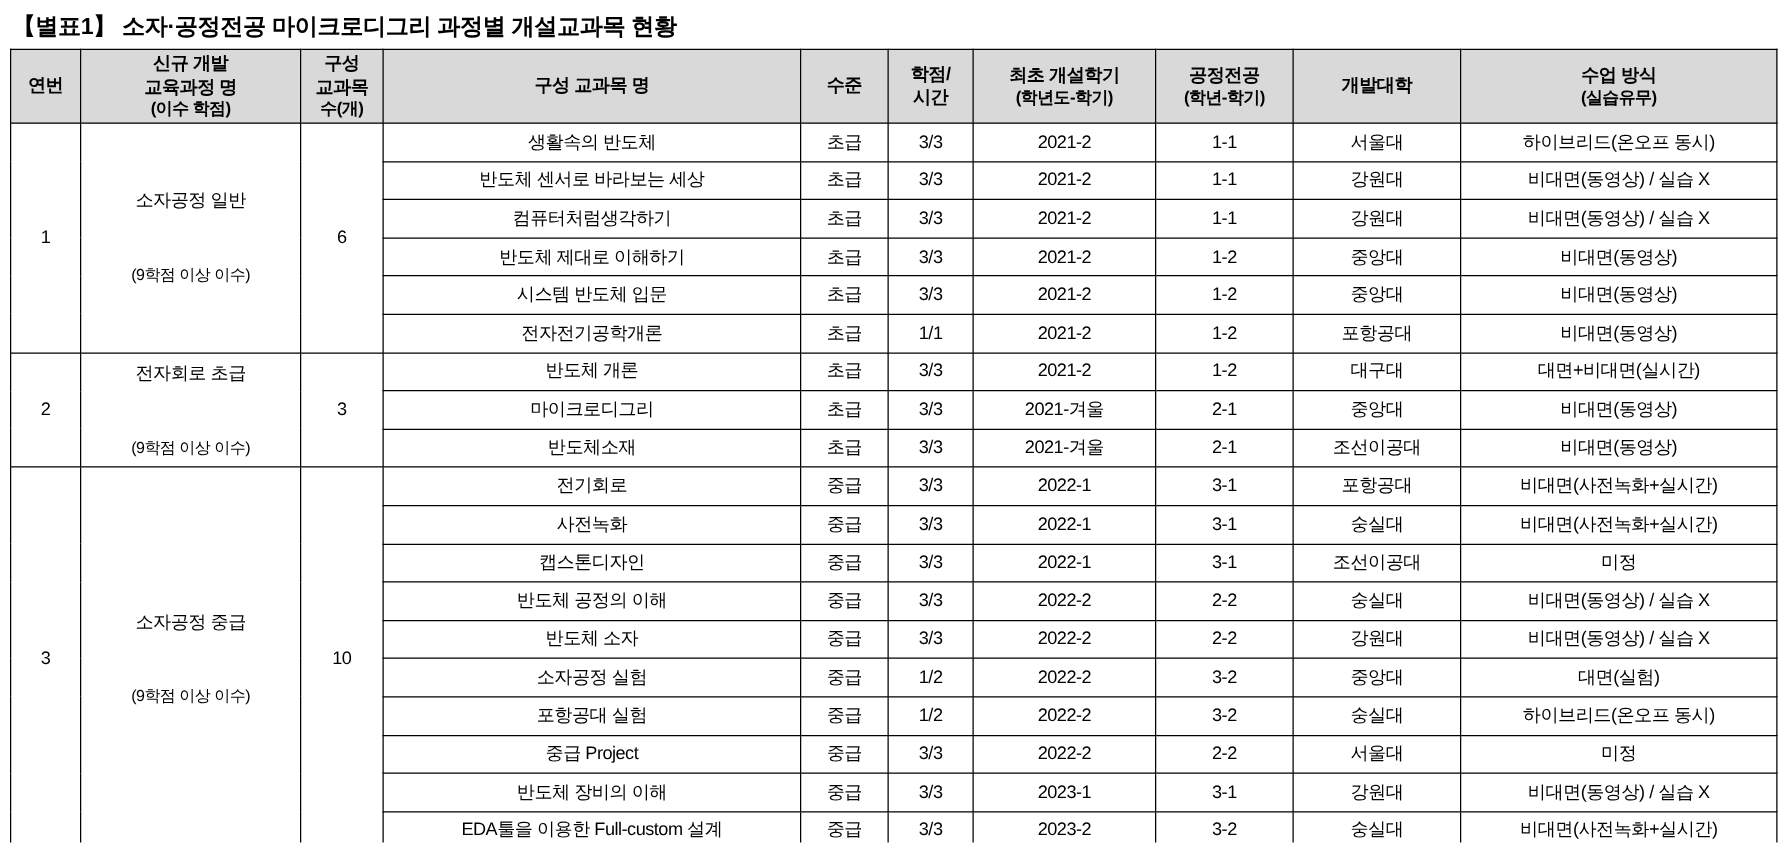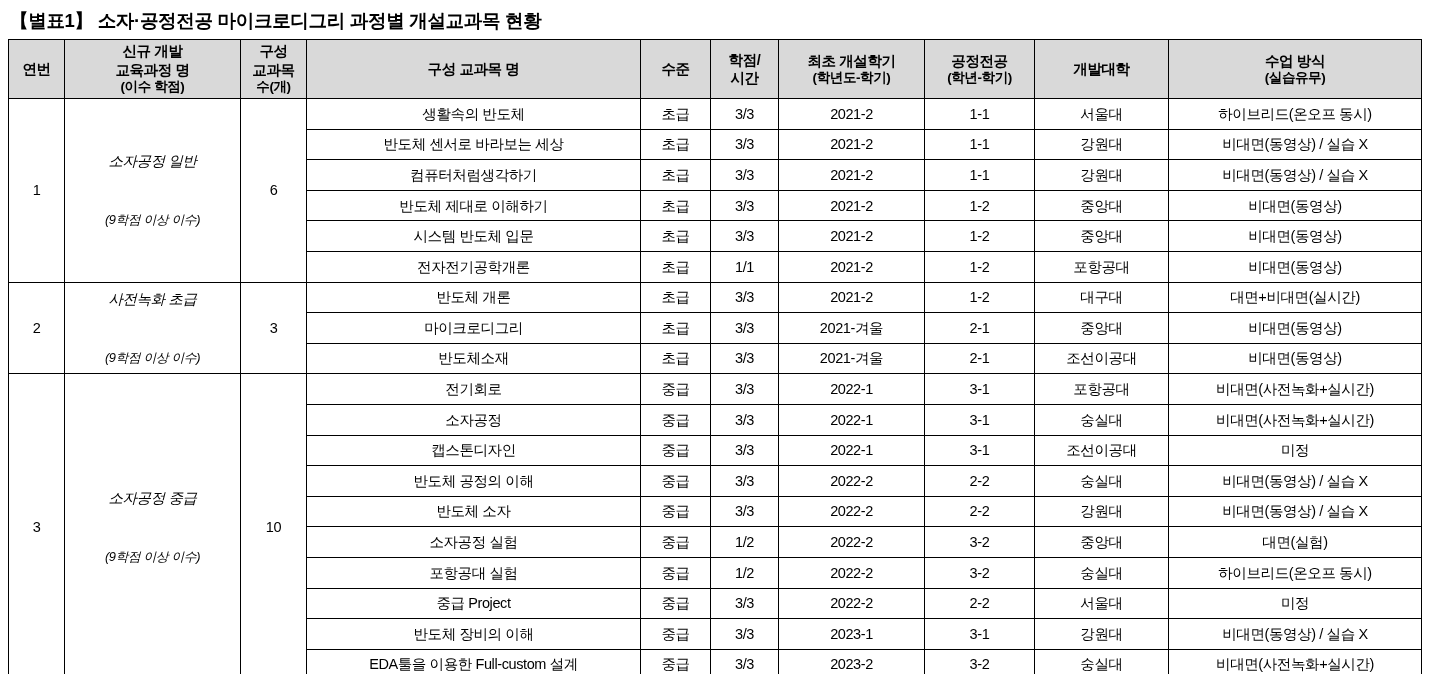--- a/index.html
+++ b/index.html
@@ -59,21 +59,20 @@
   }
   tbody td {
     height: 27.6px;
   }
   td.group-no {
     font-size: 15px;
   }
   td.group-name {
     font-size: 15px;
     line-height: 1.3;
-    font-style: italic;
   }
   td.group-name .credits {
     display: block;
     font-size: 12.8px;
     margin-top: 42px;
   }
   td.group-count {
     font-size: 15px;
   }
   td.subject {
@@ -206,21 +205,21 @@
           <td class="subject">전자전기공학개론</td>
           <td>초급</td>
           <td>1/1</td>
           <td>2021-2</td>
           <td>1-2</td>
           <td>포항공대</td>
           <td>비대면(동영상)</td>
         </tr>
         <tr>
           <td class="group-no" rowspan="3">2</td>
-          <td class="group-name" rowspan="3"><span>사전녹화 초급</span><span class="credits">(9학점 이상 이수)</span></td>
+          <td class="group-name" rowspan="3"><span>전자회로 초급</span><span class="credits">(9학점 이상 이수)</span></td>
           <td class="group-count" rowspan="3">3</td>
           <td class="subject">반도체 개론</td>
           <td>초급</td>
           <td>3/3</td>
           <td>2021-2</td>
           <td>1-2</td>
           <td>대구대</td>
           <td>대면+비대면(실시간)</td>
         </tr>
         <tr>
@@ -247,21 +246,21 @@
           <td class="group-count" rowspan="10">10</td>
           <td class="subject">전기회로</td>
           <td>중급</td>
           <td>3/3</td>
           <td>2022-1</td>
           <td>3-1</td>
           <td>포항공대</td>
           <td>비대면(사전녹화+실시간)</td>
         </tr>
         <tr>
-          <td class="subject">소자공정</td>
+          <td class="subject">사전녹화</td>
           <td>중급</td>
           <td>3/3</td>
           <td>2022-1</td>
           <td>3-1</td>
           <td>숭실대</td>
           <td>비대면(사전녹화+실시간)</td>
         </tr>
         <tr>
           <td class="subject">캡스톤디자인</td>
           <td>중급</td>

